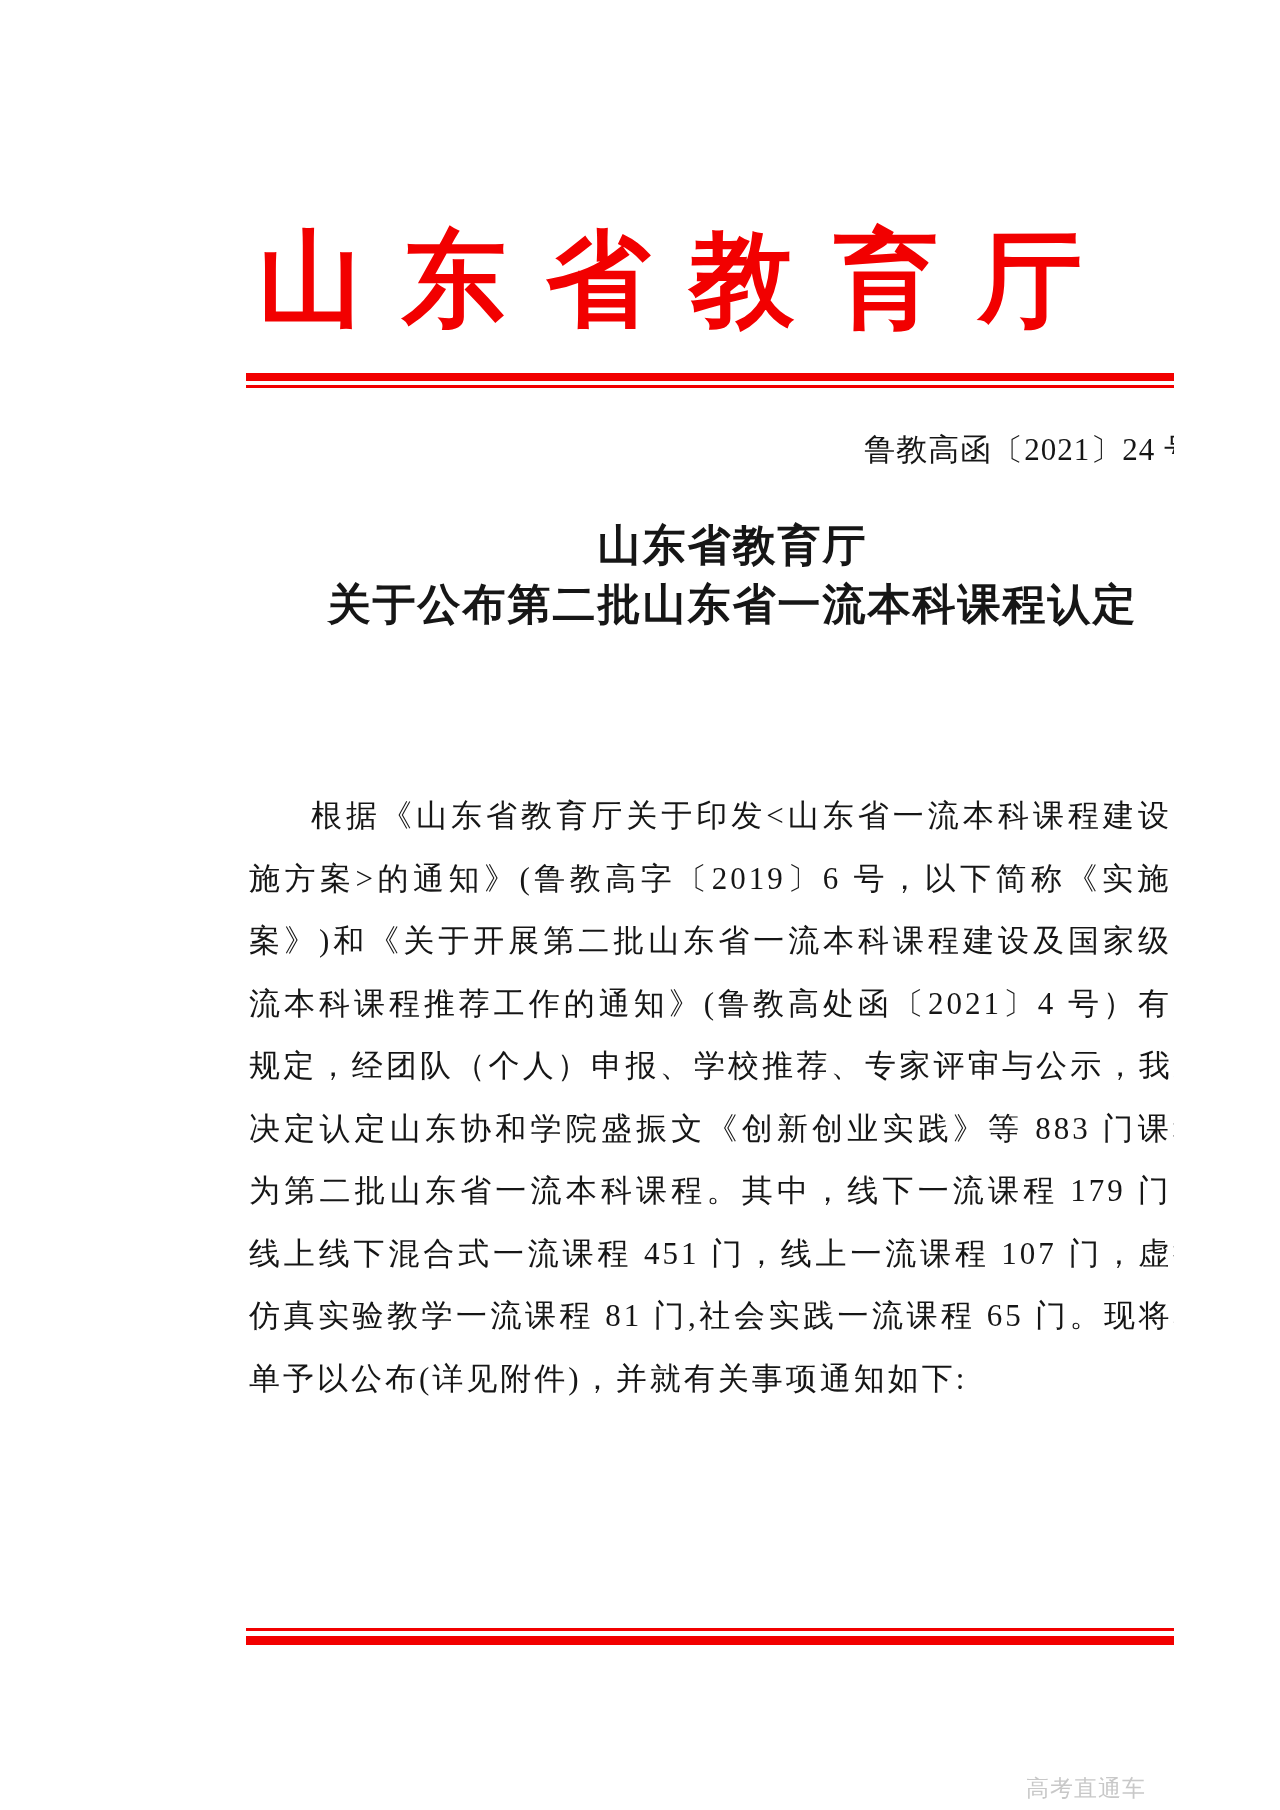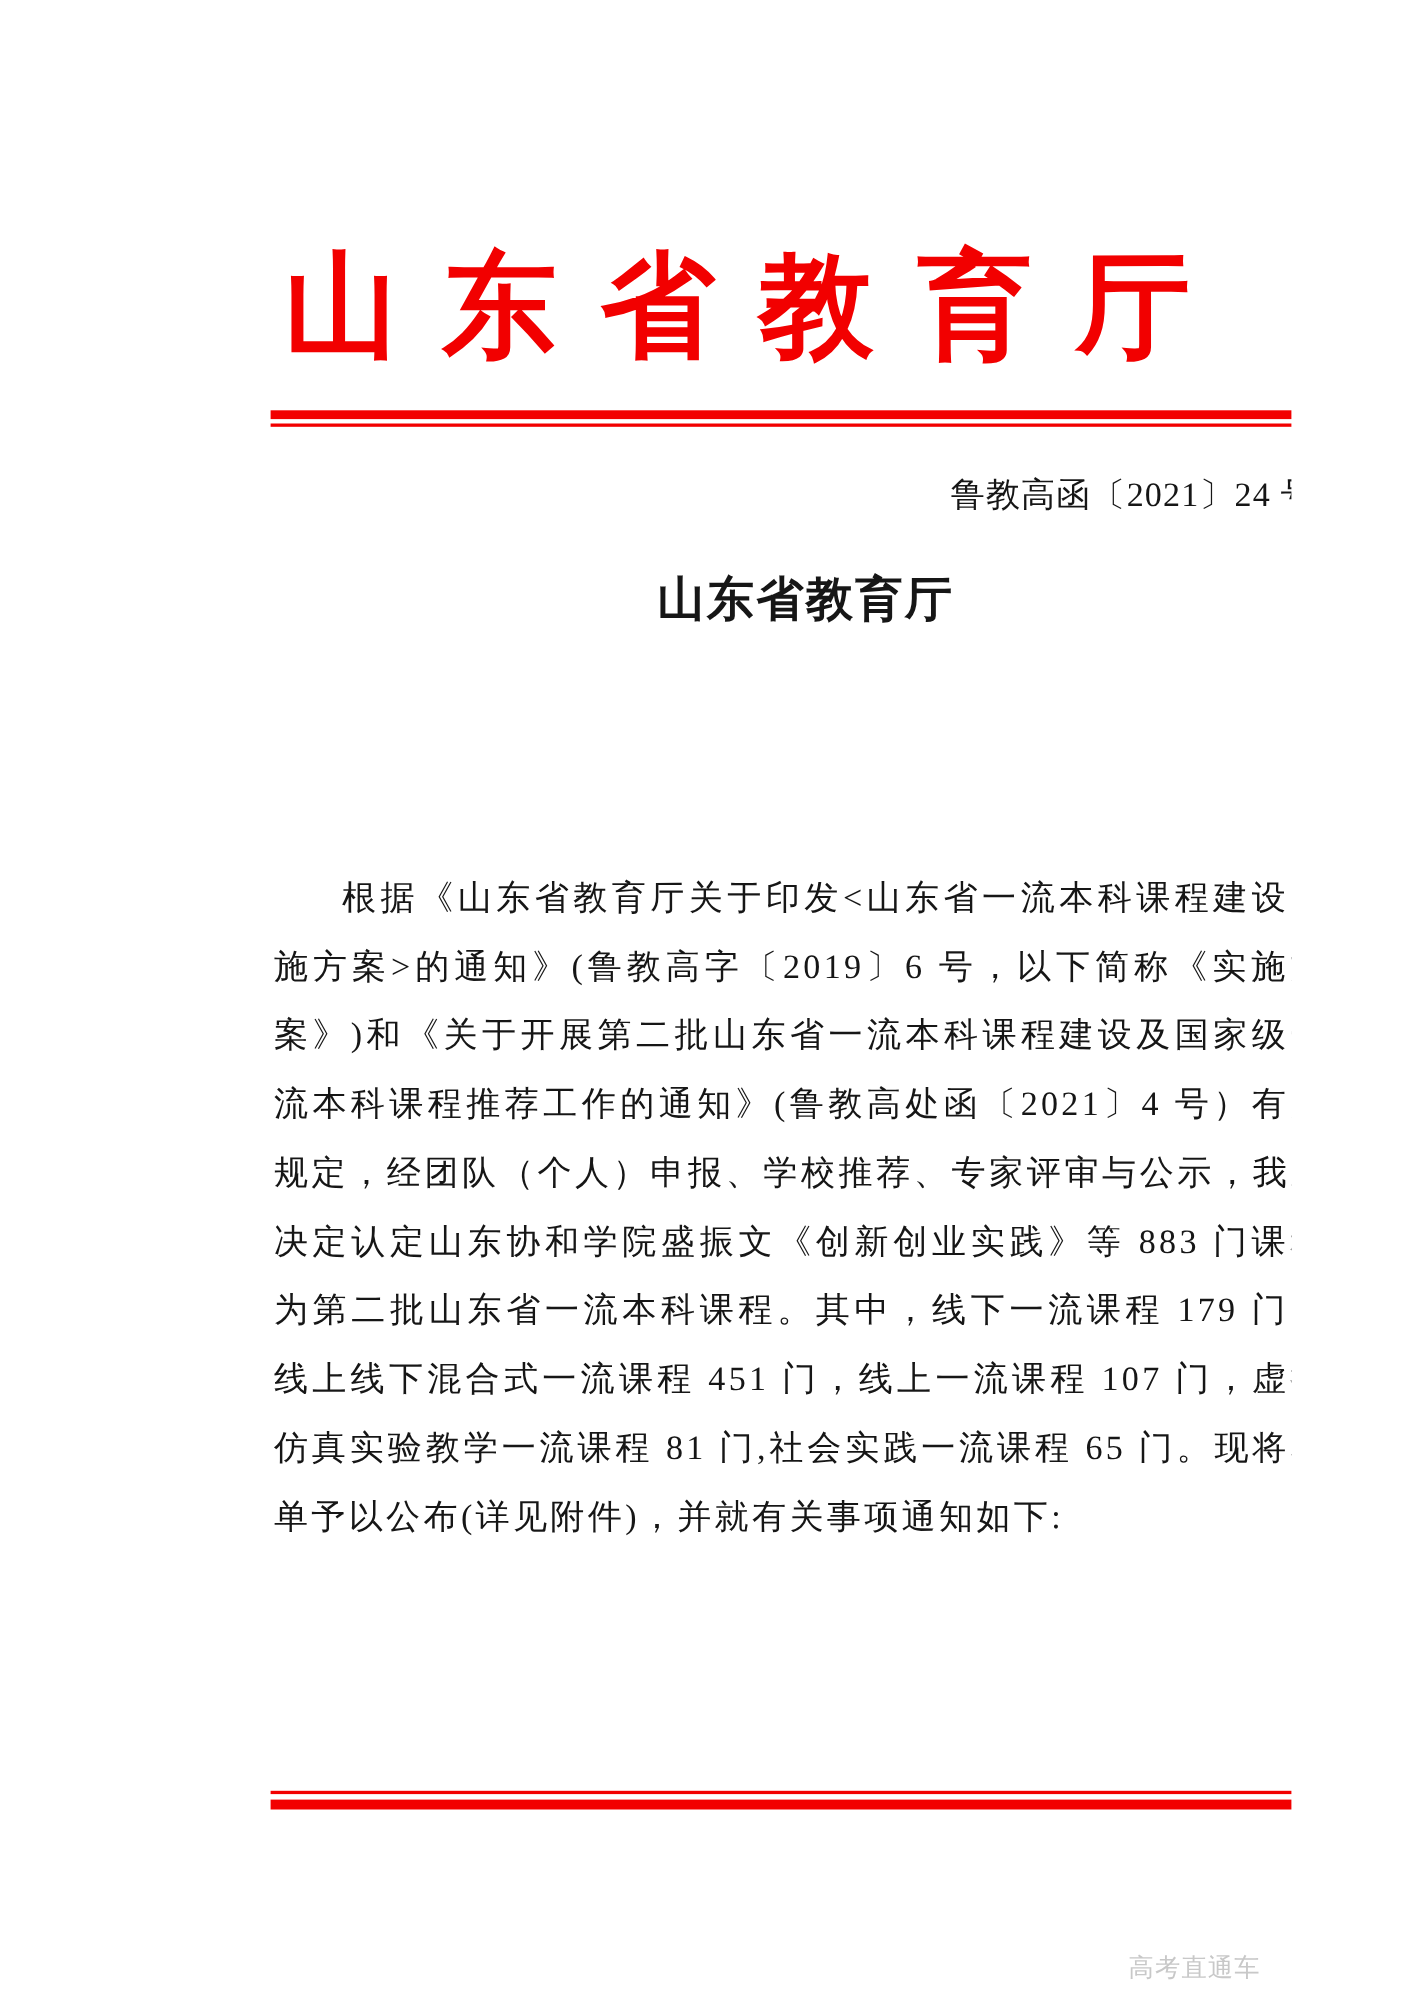--- a/index.html
+++ b/index.html
@@ -89,20 +89,21 @@
 
   <div class="agency-name">山东省教育厅</div>
 
   <div class="rule rule-top-thick"></div>
   <div class="rule rule-top-thin"></div>
 
   <div class="doc-number">鲁教高函〔2021〕24 号</div>
 
   <div class="title-block">
     <div>山东省教育厅</div>
+    <div>关于公布第二批山东省一流本科课程认定</div>
   </div>
 
   <div class="body-block">
     <p class="indent">根据《山东省教育厅关于印发&lt;山东省一流本科课程建设实施方案&gt;的通知》(鲁教高字〔2019〕6 号，以下简称《实施方案》)和《关于开展第二批山东省一流本科课程建设及国家级一流本科课程推荐工作的通知》(鲁教高处函〔2021〕4 号）有关规定，经团队（个人）申报、学校推荐、专家评审与公示，我厅决定认定山东协和学院盛振文《创新创业实践》等 883 门课程为第二批山东省一流本科课程。其中，线下一流课程 179 门，线上线下混合式一流课程 451 门，线上一流课程 107 门，虚拟仿真实验教学一流课程 81 门,社会实践一流课程 65 门。现将名单予以公布(详见附件)，并就有关事项通知如下:</p>
   </div>
 
   <div class="rule rule-bottom-thin"></div>
   <div class="rule rule-bottom-thick"></div>
 
   <div class="watermark">高考直通车</div>

